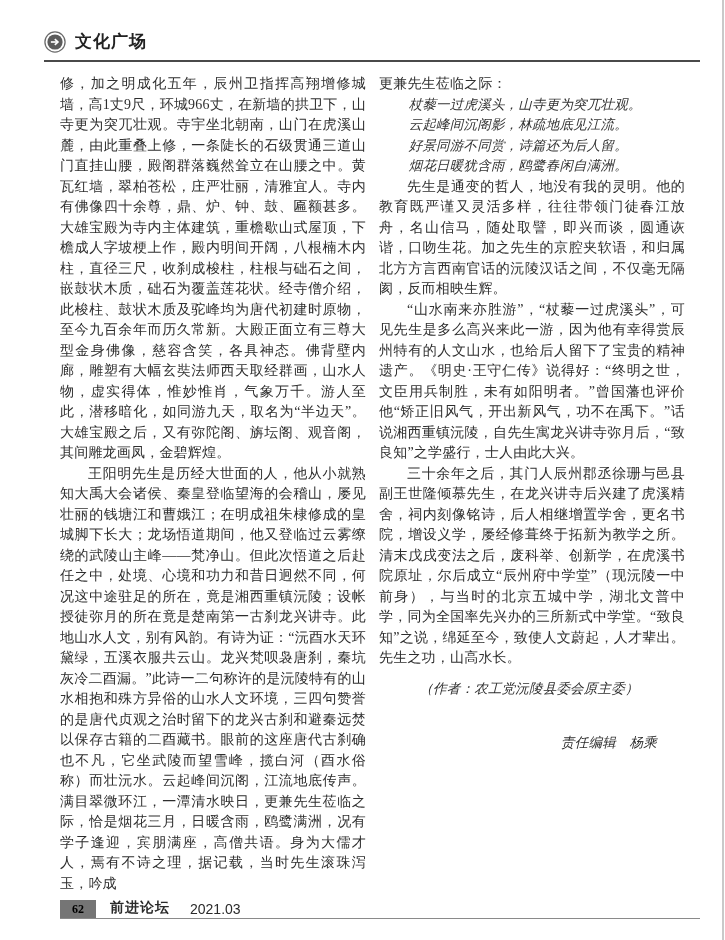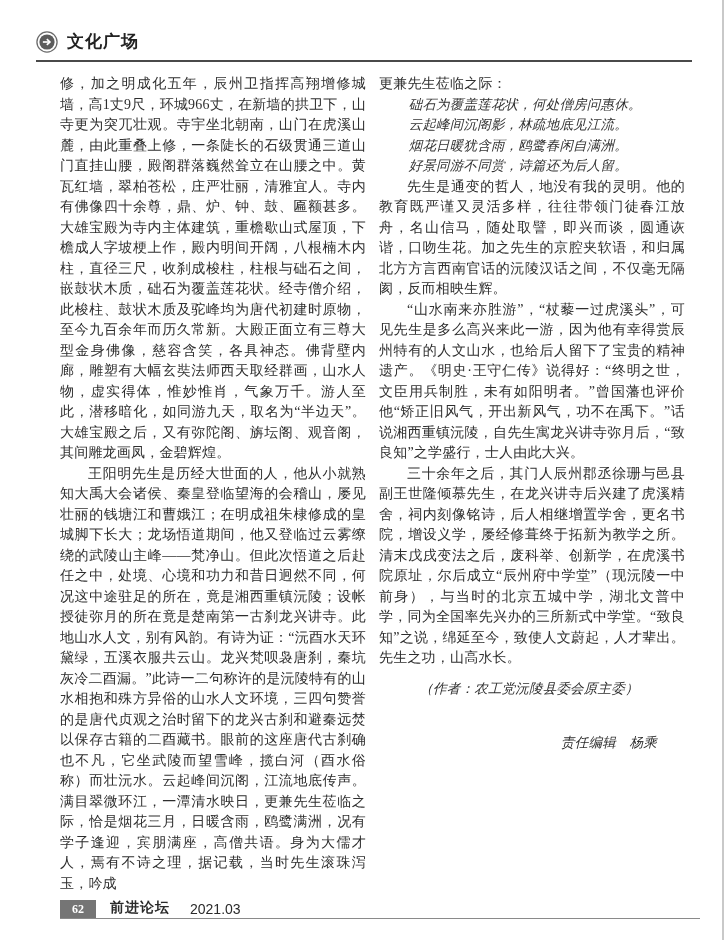--- a/index.html
+++ b/index.html
@@ -5,21 +5,21 @@
   html,body{margin:0;padding:0;}
   body{
     width:725px;height:940px;background:#ffffff;position:relative;
     overflow:hidden;
     font-family:"Liberation Serif","DejaVu Serif",serif;
     color:#2e2e2e;
     -webkit-font-smoothing:antialiased;
   }
   
   .header{
-    position:absolute;left:36px;top:30px;width:656px;
+    position:absolute;left:44px;top:30px;width:656px;
     border-bottom:2px solid #4a4a4a;
     display:flex;align-items:center;gap:9px;
     padding-bottom:7px;
   }
   .header-icon svg{display:block;}
   .header-title{
     font-family:"Liberation Sans","DejaVu Sans",sans-serif;
     font-weight:bold;font-size:17px;color:#222;
     letter-spacing:1px;
   }
@@ -58,21 +58,21 @@
     font-size:13.5px;
   }
   
   .footer{
     position:absolute;left:60px;top:899px;width:640px;
     display:flex;align-items:flex-end;
     border-bottom:1.5px solid #8a8a8a;
   }
   .page-number-box{
     width:36px;height:18px;background:#757575;
-    color:#ffffff;font-size:12px;font-weight:bold;
+    color:#000000;font-size:12px;font-weight:bold;
     display:flex;align-items:center;justify-content:center;
     font-family:"Liberation Serif",serif;
   }
   .journal-name{
     font-family:Liberation Sans, sans-serif;
     font-weight:bold;font-size:14px;color:#2a2a2a;
     margin-left:14px;padding-bottom:1px;letter-spacing:1px;
   }
   .journal-issue{
     font-family:"Liberation Sans","DejaVu Sans",sans-serif;
@@ -102,24 +102,24 @@
 <div class="article">
 
   <div class="col">
     <p>修，加之明成化五年，辰州卫指挥高翔增修城墙，高1丈9尺，环城966丈，在新墙的拱卫下，山寺更为突兀壮观。寺宇坐北朝南，山门在虎溪山麓，由此重叠上修，一条陡长的石级贯通三道山门直挂山腰，殿阁群落巍然耸立在山腰之中。黄瓦红墙，翠柏苍松，庄严壮丽，清雅宜人。寺内有佛像四十余尊，鼎、炉、钟、鼓、匾额甚多。大雄宝殿为寺内主体建筑，重檐歇山式屋顶，下檐成人字坡梗上作，殿内明间开阔，八根楠木内柱，直径三尺，收刹成梭柱，柱根与础石之间，嵌鼓状木质，础石为覆盖莲花状。经寺僧介绍，此梭柱、鼓状木质及驼峰均为唐代初建时原物，至今九百余年而历久常新。大殿正面立有三尊大型金身佛像，慈容含笑，各具神态。佛背壁内廊，雕塑有大幅玄奘法师西天取经群画，山水人物，虚实得体，惟妙惟肖，气象万千。游人至此，潜移暗化，如同游九天，取名为“半边天”。大雄宝殿之后，又有弥陀阁、旃坛阁、观音阁，其间雕龙画凤，金碧辉煌。</p>
     <p class="indent">王阳明先生是历经大世面的人，他从小就熟知大禹大会诸侯、秦皇登临望海的会稽山，屡见壮丽的钱塘江和曹娥江；在明成祖朱棣修成的皇城脚下长大；龙场悟道期间，他又登临过云雾缭绕的武陵山主峰——梵净山。但此次悟道之后赴任之中，处境、心境和功力和昔日迥然不同，何况这中途驻足的所在，竟是湘西重镇沅陵；设帐授徒弥月的所在竟是楚南第一古刹龙兴讲寺。此地山水人文，别有风韵。有诗为证：“沅酉水天环黛绿，五溪衣服共云山。龙兴梵呗袅唐刹，秦坑灰冷二酉漏。”此诗一二句称许的是沅陵特有的山水相抱和殊方异俗的山水人文环境，三四句赞誉的是唐代贞观之治时留下的龙兴古刹和避秦远焚以保存古籍的二酉藏书。眼前的这座唐代古刹确也不凡，它坐武陵而望雪峰，揽白河（酉水俗称）而壮沅水。云起峰间沉阁，江流地底传声。满目翠微环江，一潭清水映日，更兼先生莅临之际，恰是烟花三月，日暖含雨，鸥鹭满洲，况有学子逢迎，宾朋满座，高僧共语。身为大儒才人，焉有不诗之理，据记载，当时先生滚珠泻玉，吟成</p>
   </div>
 
   <div class="col">
     <p>更兼先生莅临之际：</p>
     <div class="poem">
-      <div>础石为覆盖莲花状，何处僧房问惠休。</div>
+      <div>杖藜一过虎溪头，山寺更为突兀壮观。</div>
       <div>云起峰间沉阁影，林疏地底见江流。</div>
+      <div>好景同游不同赏，诗篇还为后人留。</div>
       <div>烟花日暖犹含雨，鸥鹭春闲自满洲。</div>
-      <div>好景同游不同赏，诗篇还为后人留。</div>
     </div>
     <p class="indent">先生是通变的哲人，地没有我的灵明。他的教育既严谨又灵活多样，往往带领门徒春江放舟，名山信马，随处取譬，即兴而谈，圆通诙谐，口吻生花。加之先生的京腔夹软语，和归属北方方言西南官话的沅陵汉话之间，不仅毫无隔阂，反而相映生辉。</p>
     <p class="indent">“山水南来亦胜游”，“杖藜一过虎溪头”，可见先生是多么高兴来此一游，因为他有幸得赏辰州特有的人文山水，也给后人留下了宝贵的精神遗产。《明史·王守仁传》说得好：“终明之世，文臣用兵制胜，未有如阳明者。”曾国藩也评价他“矫正旧风气，开出新风气，功不在禹下。”话说湘西重镇沅陵，自先生寓龙兴讲寺弥月后，“致良知”之学盛行，士人由此大兴。</p>
     <p class="indent">三十余年之后，其门人辰州郡丞徐珊与邑县副王世隆倾慕先生，在龙兴讲寺后兴建了虎溪精舍，祠内刻像铭诗，后人相继增置学舍，更名书院，增设义学，屡经修葺终于拓新为教学之所。清末戊戌变法之后，废科举、创新学，在虎溪书院原址，尔后成立“辰州府中学堂”（现沅陵一中前身），与当时的北京五城中学，湖北文普中学，同为全国率先兴办的三所新式中学堂。“致良知”之说，绵延至今，致使人文蔚起，人才辈出。先生之功，山高水长。</p>
     <div class="author-credit">（作者：农工党沅陵县委会原主委）</div>
     <div class="editor-credit">责任编辑　杨乘</div>
   </div>
 
 </div>
 

